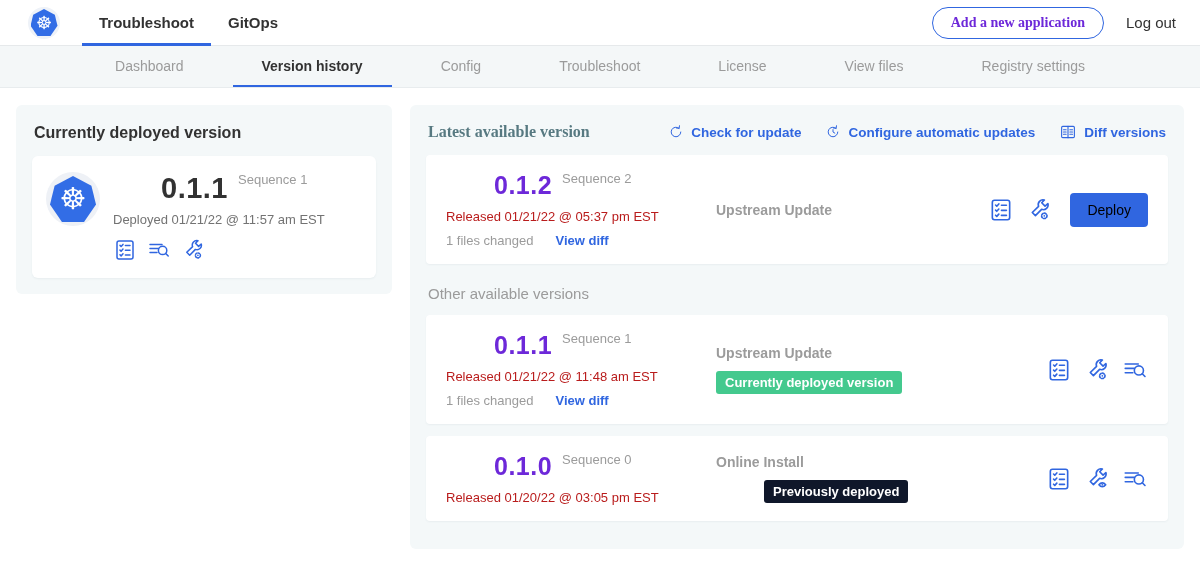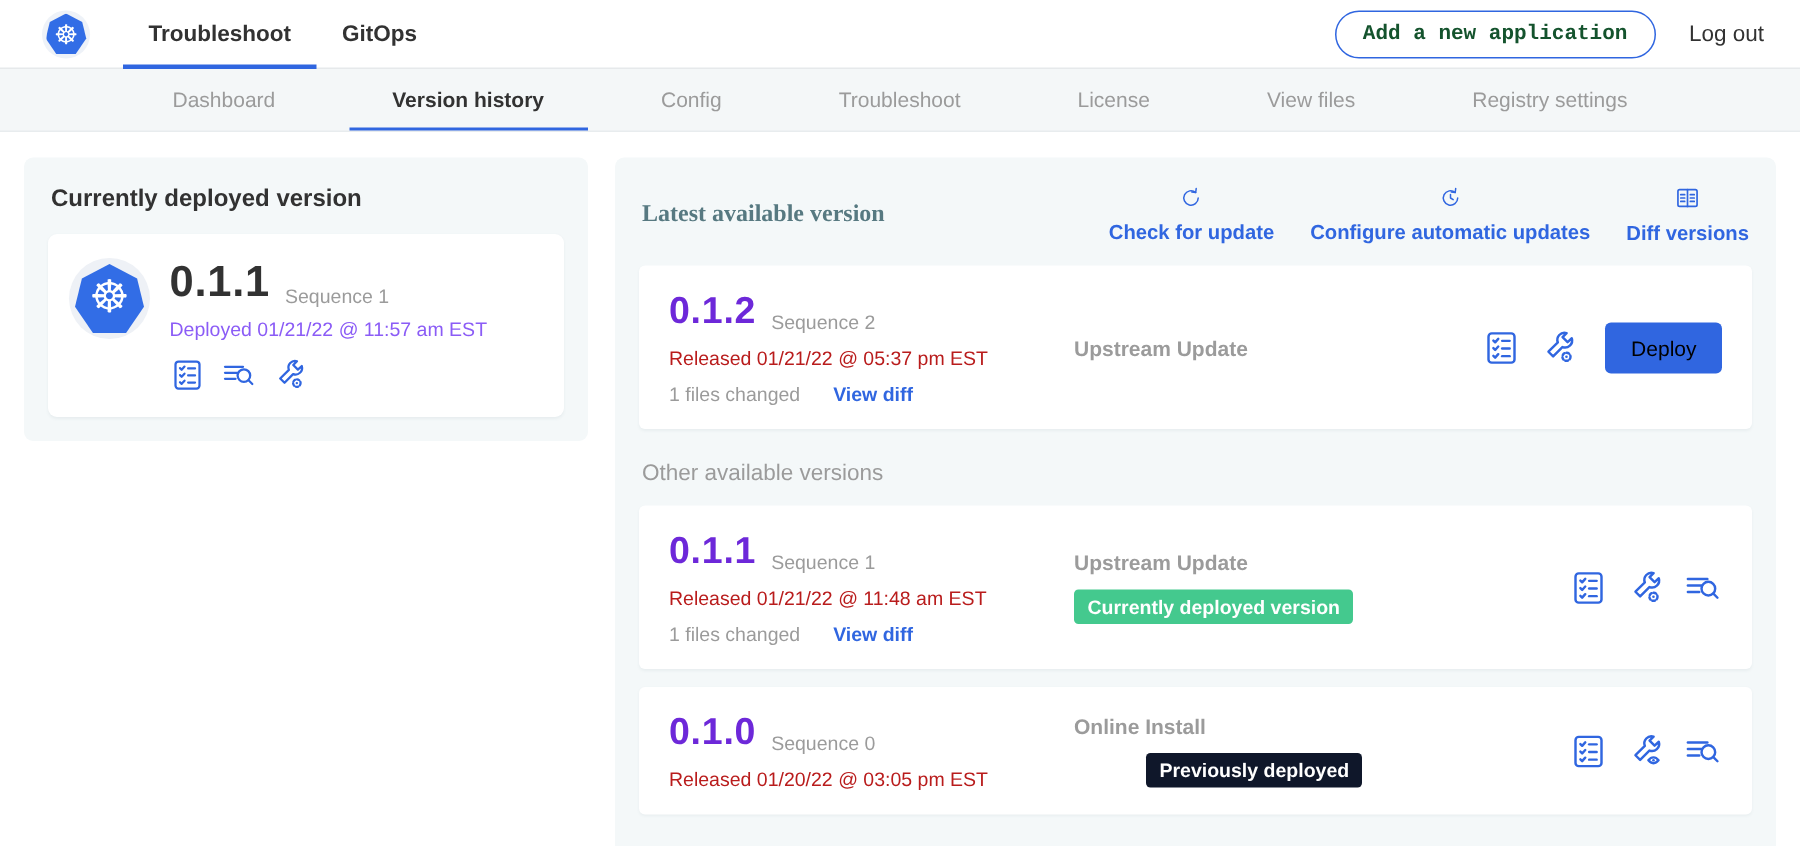--- a/index.html
+++ b/index.html
@@ -28,23 +28,23 @@
   .hepta-sm { width:27px; height:27px; font-size:18px; line-height:1; }
   .hepta-lg { width:46px; height:46px; font-size:30px; line-height:1; }
   .app-tabs { display:flex; height:46px; }
   .app-tab {
     display:flex; align-items:center; padding:0 17px; font-size:15px; font-weight:600;
     color:#323232; cursor:pointer; border-bottom:3px solid transparent; border-top:3px solid transparent;
   }
   .app-tab.active { font-weight:700; border-bottom-color:#3066e0; }
   .header-right { margin-left:auto; display:flex; align-items:center; gap:22px; }
   .pill-btn {
-    border:1px solid #3066e0; color:#14532d; background:#fff; border-radius:17px;
+    border:1px solid #3066e0; color:#6d28d9; background:#fff; border-radius:17px;
     font-size:14px; font-weight:700; padding:7px 18px; cursor:pointer;
-    font-family:Liberation Mono, monospace;
+    font-family:Liberation Serif, serif;
   }
   .logout { font-size:15px; color:#323232; cursor:pointer; }
 
   
   .subnav {
     height:42px; background:#f4f7f8; border-bottom:1px solid #e8ecee;
     display:flex; justify-content:center;gap:20px;
   }
   .subnav-tab {
     display:flex; align-items:center; padding:0 29px; font-size:14px; color:#9b9b9b;
@@ -60,33 +60,33 @@
   .left-panel { width:376px; flex-shrink:0; }
   .left-title { font-size:16px; font-weight:700; color:#323232; margin:3px 2px 14px 2px; }
   .deployed-card {
     background:#fff; border-radius:6px; padding:16px 14px; display:flex; gap:13px;
     box-shadow:0 1px 2px rgba(90,110,130,.08);
   }
   .k8s-logo-lg {
     width:54px; height:54px; border-radius:50%; background:#eef1f6; flex-shrink:0;
     display:flex; align-items:center; justify-content:center;
   }
-  .ver-line { display:flex; align-items:flex-end; gap:10px; }
+  .ver-line { display:flex; align-items:flex-start; gap:10px;margin-left:48px; }
   .ver-big { font-size:29px; font-weight:700; letter-spacing:.5px; color:#323232; }
   .seq { font-size:13px; color:#9b9b9b; }
-  .deployed-date { font-size:13px; color:#8b5cf6; margin:7px 0 11px; }
+  .deployed-date { font-size:13px; color:#737373; margin:7px 0 11px; }
   .icon-row { display:flex; align-items:center; gap:10px; color:#3066e0; }
   .icon-btn { cursor:pointer; color:#3066e0; background:none; border:none; padding:0; display:block; }
 
   
   .right-panel { flex:1; }
   .right-head { display:flex; align-items:center; justify-content:space-between; margin:2px 2px 14px 2px; }
   .right-title { font-size:16px; font-weight:600; color:#577981;font-family:Liberation Serif, serif; }
   .head-actions { display:flex; align-items:center; gap:24px; }
-  .head-link { display:flex; align-items:center; gap:7px; color:#3066e0; font-size:13.5px; font-weight:700; cursor:pointer;flex-direction:column; }
+  .head-link { display:flex; align-items:center; gap:7px; color:#3066e0; font-size:13.5px; font-weight:700; cursor:pointer; }
 
   .version-card {
     background:#fff; border-radius:4px; padding:16px 20px; display:flex; align-items:center;
     box-shadow:0 1px 2px rgba(90,110,130,.07); margin-bottom:12px;
   }
   .col-info { width:250px; flex-shrink:0; }
   .ver-md { font-size:25px; font-weight:700; letter-spacing:.5px; color:#6d28d9; }
   .rel-date { font-size:13px; color:#b91c1c; margin-top:9px; }
   .files-line { font-size:13px; color:#9b9b9b; margin-top:9px; }
   .view-diff { color:#3066e0; font-weight:700; margin-left:22px; cursor:pointer; }

